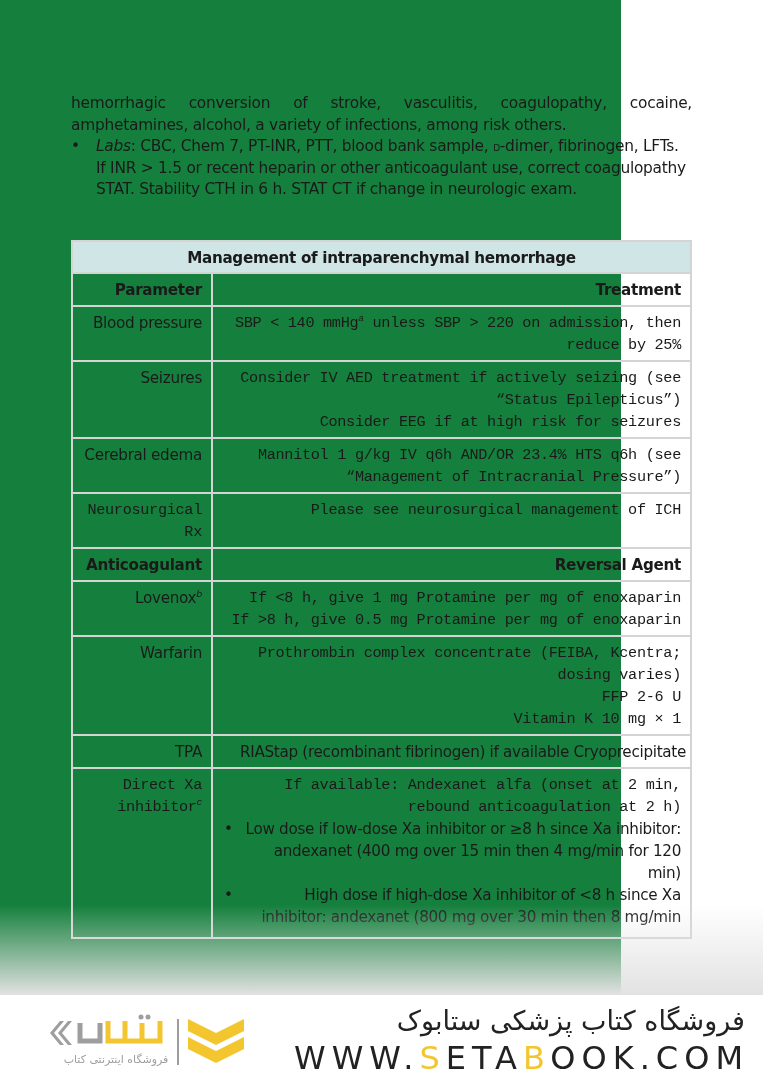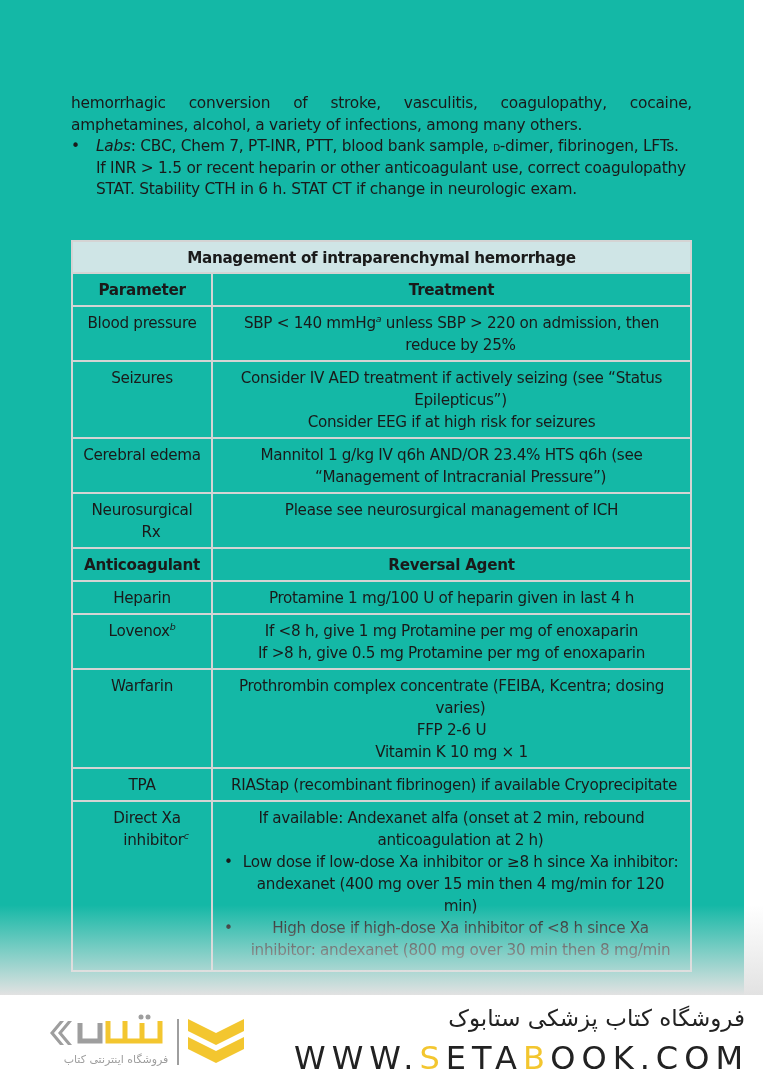--- a/index.html
+++ b/index.html
@@ -1,56 +1,56 @@
 <!DOCTYPE html>
 <html><head>
 <meta charset="utf-8">
 <style>
   * { box-sizing: border-box; margin: 0; padding: 0; }
   html, body { width: 763px; height: 1080px; background: #ffffff; overflow: hidden; }
   body { font-family: "DejaVu Sans", "Liberation Sans", sans-serif; color: #1a1a1a; position: relative; }
 
-  .page { position: absolute; left: 0; top: 0; width: 744px; height: 995px; background: #14b8a6; }
+  .page { position: absolute; left: 0; top: 0; width: 621px; height: 995px; background: #15803d; }
   .shade { position: absolute; left: 0; top: 905px; width: 763px; height: 90px;
            background: linear-gradient(to bottom, rgba(255,255,255,0) 0%, rgba(226,226,226,1) 100%); pointer-events: none; }
 
   .intro { position: absolute; left: 71px; top: 93px; width: 621px; font-size: 15.4px; line-height: 21.5px; letter-spacing: -0.25px; }
   .intro .justify { text-align: justify; text-align-last: justify; }
   .bullet { display: flex; margin-top: 0; }
   .bullet .dot { width: 25px; flex: none; }
   .bullet .btext { flex: 1; }
   .smallcaps { font-variant: small-caps; font-size: 13px; }
 
   table.mgmt { position: absolute; left: 71px; top: 240px; width: 621px; border-collapse: collapse;
                font-size: 15.2px; line-height: 22px; letter-spacing: -0.3px; }
-  table.mgmt td, table.mgmt th { border: 2px solid #d4d4d4; vertical-align: top; padding: 5px 9px 4px 9px; text-align: center; font-weight: normal; }
+  table.mgmt td, table.mgmt th { border: 2px solid #d4d4d4; vertical-align: top; padding: 5px 9px 4px 9px; text-align: right; font-weight: normal; }
   table.mgmt .title-row th { background: #cfe5e6; text-align: center; font-weight: bold; padding: 5px 9px 3px; }
   table.mgmt .head td { font-weight: bold; }
   table.mgmt td.c1 { width: 140px; }
-  .hang { padding-left: 18px; text-indent: -18px; }
+  .hang { padding-left: 18px; text-indent: -18px; font-family: Liberation Mono, monospace; }
   .sup { font-size: 9.5px; vertical-align: super; font-style: italic; line-height: 0; }
   ul.sub { list-style: none; }
   ul.sub li { position: relative; padding-left: 18px; }
   ul.sub li::before { content: "•"; position: absolute; left: 2px; top: 0; }
   .open-bottom td { border-bottom: none; height: 170px; }
 
   .footer { position: absolute; left: 0; top: 995px; width: 763px; height: 85px; background: #fff; }
   .logo { position: absolute; left: 38px; top: 14px; width: 260px; height: 64px; }
-  .site-fa { position: absolute; right: 18px; top: 10px; font-size: 23px; color: #222; direction: rtl; font-family: "DejaVu Sans", sans-serif; }
+  .site-fa { position: absolute; right: 18px; top: 10px; font-size: 27px; color: #222; direction: rtl; font-family: "DejaVu Sans", sans-serif; }
   .site-url { position: absolute; right: 14px; top: 44px; font-size: 32px; letter-spacing: 6px; color: #222; font-family: "DejaVu Sans", sans-serif; }
   .site-url .hl { color: #f3c62f; }
 </style>
 </head>
 <body>
 
 <div class="page">
 
   <div class="intro">
     <div class="justify">hemorrhagic conversion of stroke, vasculitis, coagulopathy, cocaine,</div>
-    <div>amphetamines, alcohol, a variety of infections, among many others.</div>
+    <div>amphetamines, alcohol, a variety of infections, among risk others.</div>
     <div class="bullet">
       <span class="dot">•</span>
       <span class="btext"><i>Labs</i><span>: CBC, Chem 7, PT-INR, PTT, blood bank sample, </span><span class="smallcaps">d</span><span>-dimer, fibrinogen, LFTs. If INR &gt; 1.5 or recent heparin or other anticoagulant use, correct coagulopathy STAT. Stability CTH in 6 h. STAT CT if change in neurologic exam.</span></span>
     </div>
   </div>
 
   <table class="mgmt">
     <tbody>
         <tr class="title-row">
           <th colspan="2">Management of intraparenchymal hemorrhage</th>
@@ -80,26 +80,20 @@
     </tr>
     <tr>
       <td class="c1 hang" style="padding-left:27px;border-radius:14px;">Neurosurgical Rx</td>
       <td>
             <div class="hang">Please see neurosurgical management of ICH</div>
           </td>
     </tr>
     <tr class="head">
       <td class="c1">Anticoagulant</td>
       <td>Reversal Agent</td>
-    </tr>
-    <tr>
-      <td class="c1">Heparin</td>
-      <td>
-            <div class="hang">Protamine 1 mg/100 U of heparin given in last 4 h</div>
-          </td>
     </tr>
     <tr>
       <td class="c1"><span>Lovenox</span><span class="sup">b</span></td>
       <td>
             <div class="hang">If &lt;8 h, give 1 mg Protamine per mg of enoxaparin</div>
             <div class="hang">If &gt;8 h, give 0.5 mg Protamine per mg of enoxaparin</div>
           </td>
     </tr>
     <tr>
       <td class="c1">Warfarin</td>

